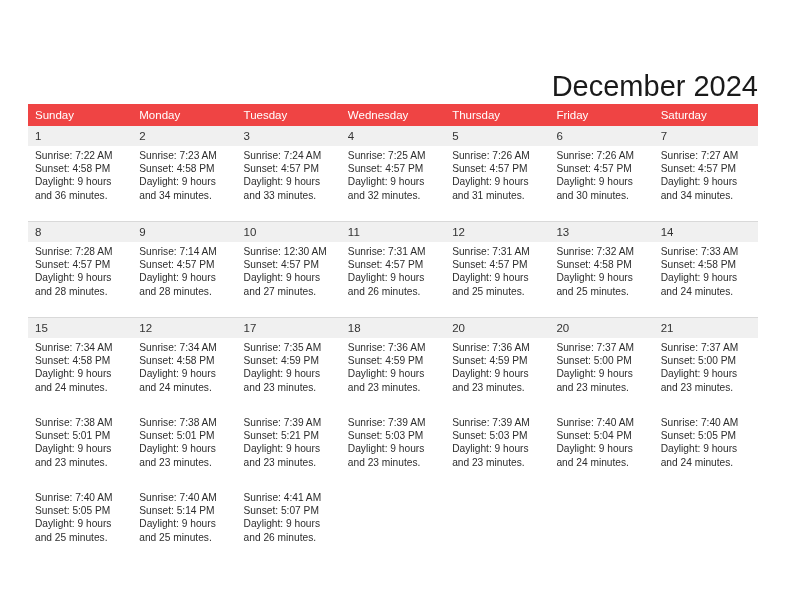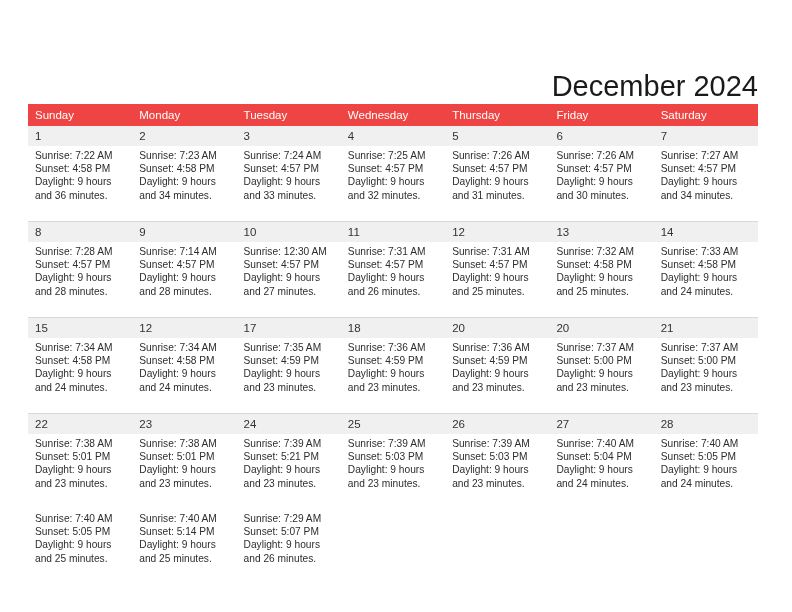--- a/index.html
+++ b/index.html
@@ -325,29 +325,20 @@
             <div class="line">Daylight: 9 hours</div>
             <div class="line">and 23 minutes.</div>
           </td>
           <td>
             <div class="line">Sunrise: 7:37 AM</div>
             <div class="line">Sunset: 5:00 PM</div>
             <div class="line">Daylight: 9 hours</div>
             <div class="line">and 23 minutes.</div>
           </td>
         </tr>
-        <tr class="daynum-row">
-          <td>22</td>
-          <td>23</td>
-          <td>24</td>
-          <td>25</td>
-          <td>26</td>
-          <td>27</td>
-          <td>28</td>
-        </tr>
         <tr class="info-row">
           <td>
             <div class="line">Sunrise: 7:38 AM</div>
             <div class="line">Sunset: 5:01 PM</div>
             <div class="line">Daylight: 9 hours</div>
             <div class="line">and 23 minutes.</div>
           </td>
           <td>
             <div class="line">Sunrise: 7:38 AM</div>
             <div class="line">Sunset: 5:01 PM</div>
@@ -392,21 +383,21 @@
             <div class="line">Daylight: 9 hours</div>
             <div class="line">and 25 minutes.</div>
           </td>
           <td>
             <div class="line">Sunrise: 7:40 AM</div>
             <div class="line">Sunset: 5:14 PM</div>
             <div class="line">Daylight: 9 hours</div>
             <div class="line">and 25 minutes.</div>
           </td>
           <td>
-            <div class="line">Sunrise: 7:29 AM</div>
+            <div class="line">Sunrise: 4:41 AM</div>
             <div class="line">Sunset: 5:07 PM</div>
             <div class="line">Daylight: 9 hours</div>
             <div class="line">and 26 minutes.</div>
           </td>
           <td class="empty">
             <div class="line"></div>
             <div class="line"></div>
             <div class="line"></div>
             <div class="line"></div>
           </td>

